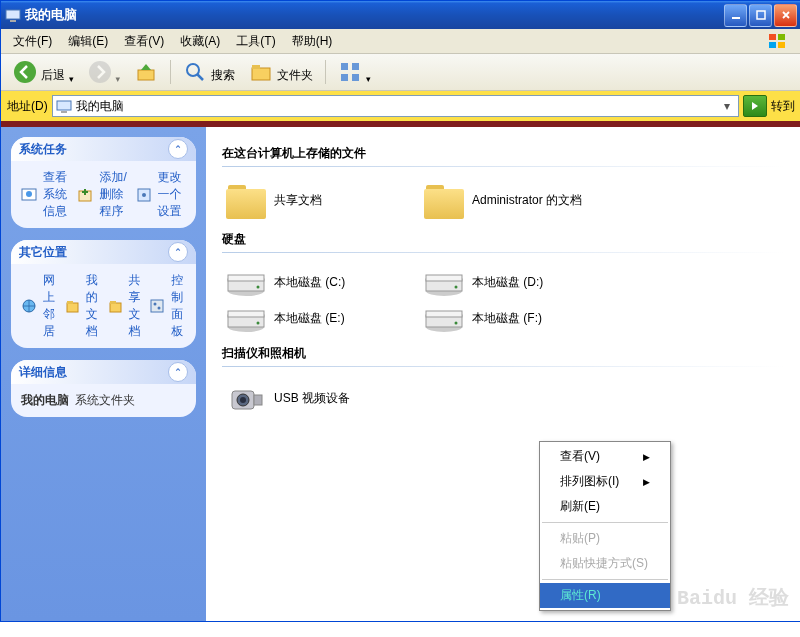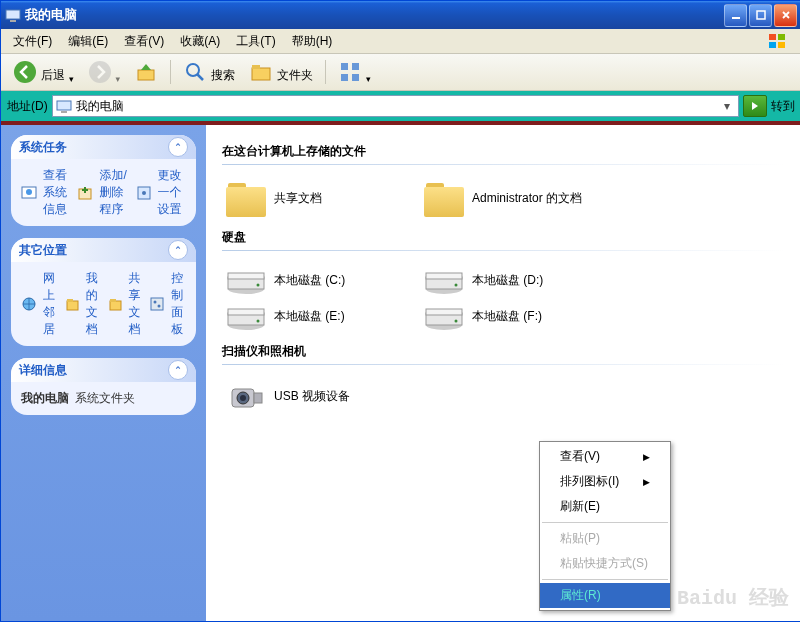--- a/index.html
+++ b/index.html
@@ -11,21 +11,21 @@
 .titlebar .btn{width:21px;height:21px;border-radius:3px;display:flex;align-items:center;justify-content:center;border:1px solid rgba(255,255,255,.4);font-weight:bold;font-size:11px;cursor:pointer}
 .titlebar .btn.min,.titlebar .btn.max{background:linear-gradient(to bottom,#6fa8f8,#2659c0)}
 .titlebar .btn.close{background:linear-gradient(to bottom,#f8a070,#d83010)}
 .menubar{height:24px;background:#ece9d8;display:flex;align-items:center;padding:0 4px;border-bottom:1px solid #c8c6b8}
 .menubar .item{padding:3px 8px;cursor:pointer}
 .menubar .logo{margin-left:auto;width:40px;height:20px;display:flex;align-items:center;justify-content:center}
 .toolbar{height:36px;background:linear-gradient(to bottom,#f8f8f4,#ece9d8);display:flex;align-items:center;padding:0 6px;border-bottom:1px solid #c8c6b8;gap:2px}
 .tbbtn{display:flex;align-items:flex-end;gap:4px;padding:2px 6px;cursor:pointer;border-radius:3px}
 .tbbtn.disabled{opacity:.5;cursor:default}
 .tbsep{width:1px;height:24px;background:#c8c6b8;margin:0 4px}
-.addrbar{height:26px;background:#14b8a6;display:flex;align-items:center;padding:2px 6px;border-bottom:4px solid #7f1d1d;gap:4px}
+.addrbar{height:26px;background:#fde047;display:flex;align-items:center;padding:2px 6px;border-bottom:6px solid #7f1d1d;gap:4px}
 .addrfield{flex:1;height:20px;border:1px solid #7f9db9;background:#fff;display:flex;align-items:center;padding:0 3px;gap:4px}
 .addrfield .dd{margin-left:auto;width:16px;text-align:center;color:#555;cursor:pointer}
 .gobtn{width:22px;height:20px;background:linear-gradient(to bottom,#5ab83a,#2f8a1a);border:1px solid #2a7010;border-radius:2px;display:flex;align-items:center;justify-content:center;color:#fff;cursor:pointer}
 .body{flex:1;display:flex;background:#fff;overflow:hidden}
 .sidebar{width:205px;background:linear-gradient(to bottom,#7aa3e8 0%,#6a95e2 100%);padding:10px;box-sizing:border-box;display:flex;flex-direction:column;gap:12px;overflow-y:auto}
 .panel{background:#eff3ff;border-radius:16px;overflow:hidden}
 .panel .phead{height:24px;background:linear-gradient(to right,#fff,#c6d6f7);display:flex;align-items:center;padding:0 8px;color:#215dc6;font-weight:bold;cursor:pointer}
 .panel .phead .chev{margin-left:auto;width:18px;height:18px;border:1px solid #a6bde8;border-radius:50%;display:flex;align-items:center;justify-content:center;font-size:9px;color:#4a7bd0;background:#fff}
 .panel .pbody{padding:8px 10px;display:flex;gap:6px}
 .panel .pbody a{color:#215dc6;text-decoration:none;display:flex;align-items:center;gap:6px;cursor:pointer}

